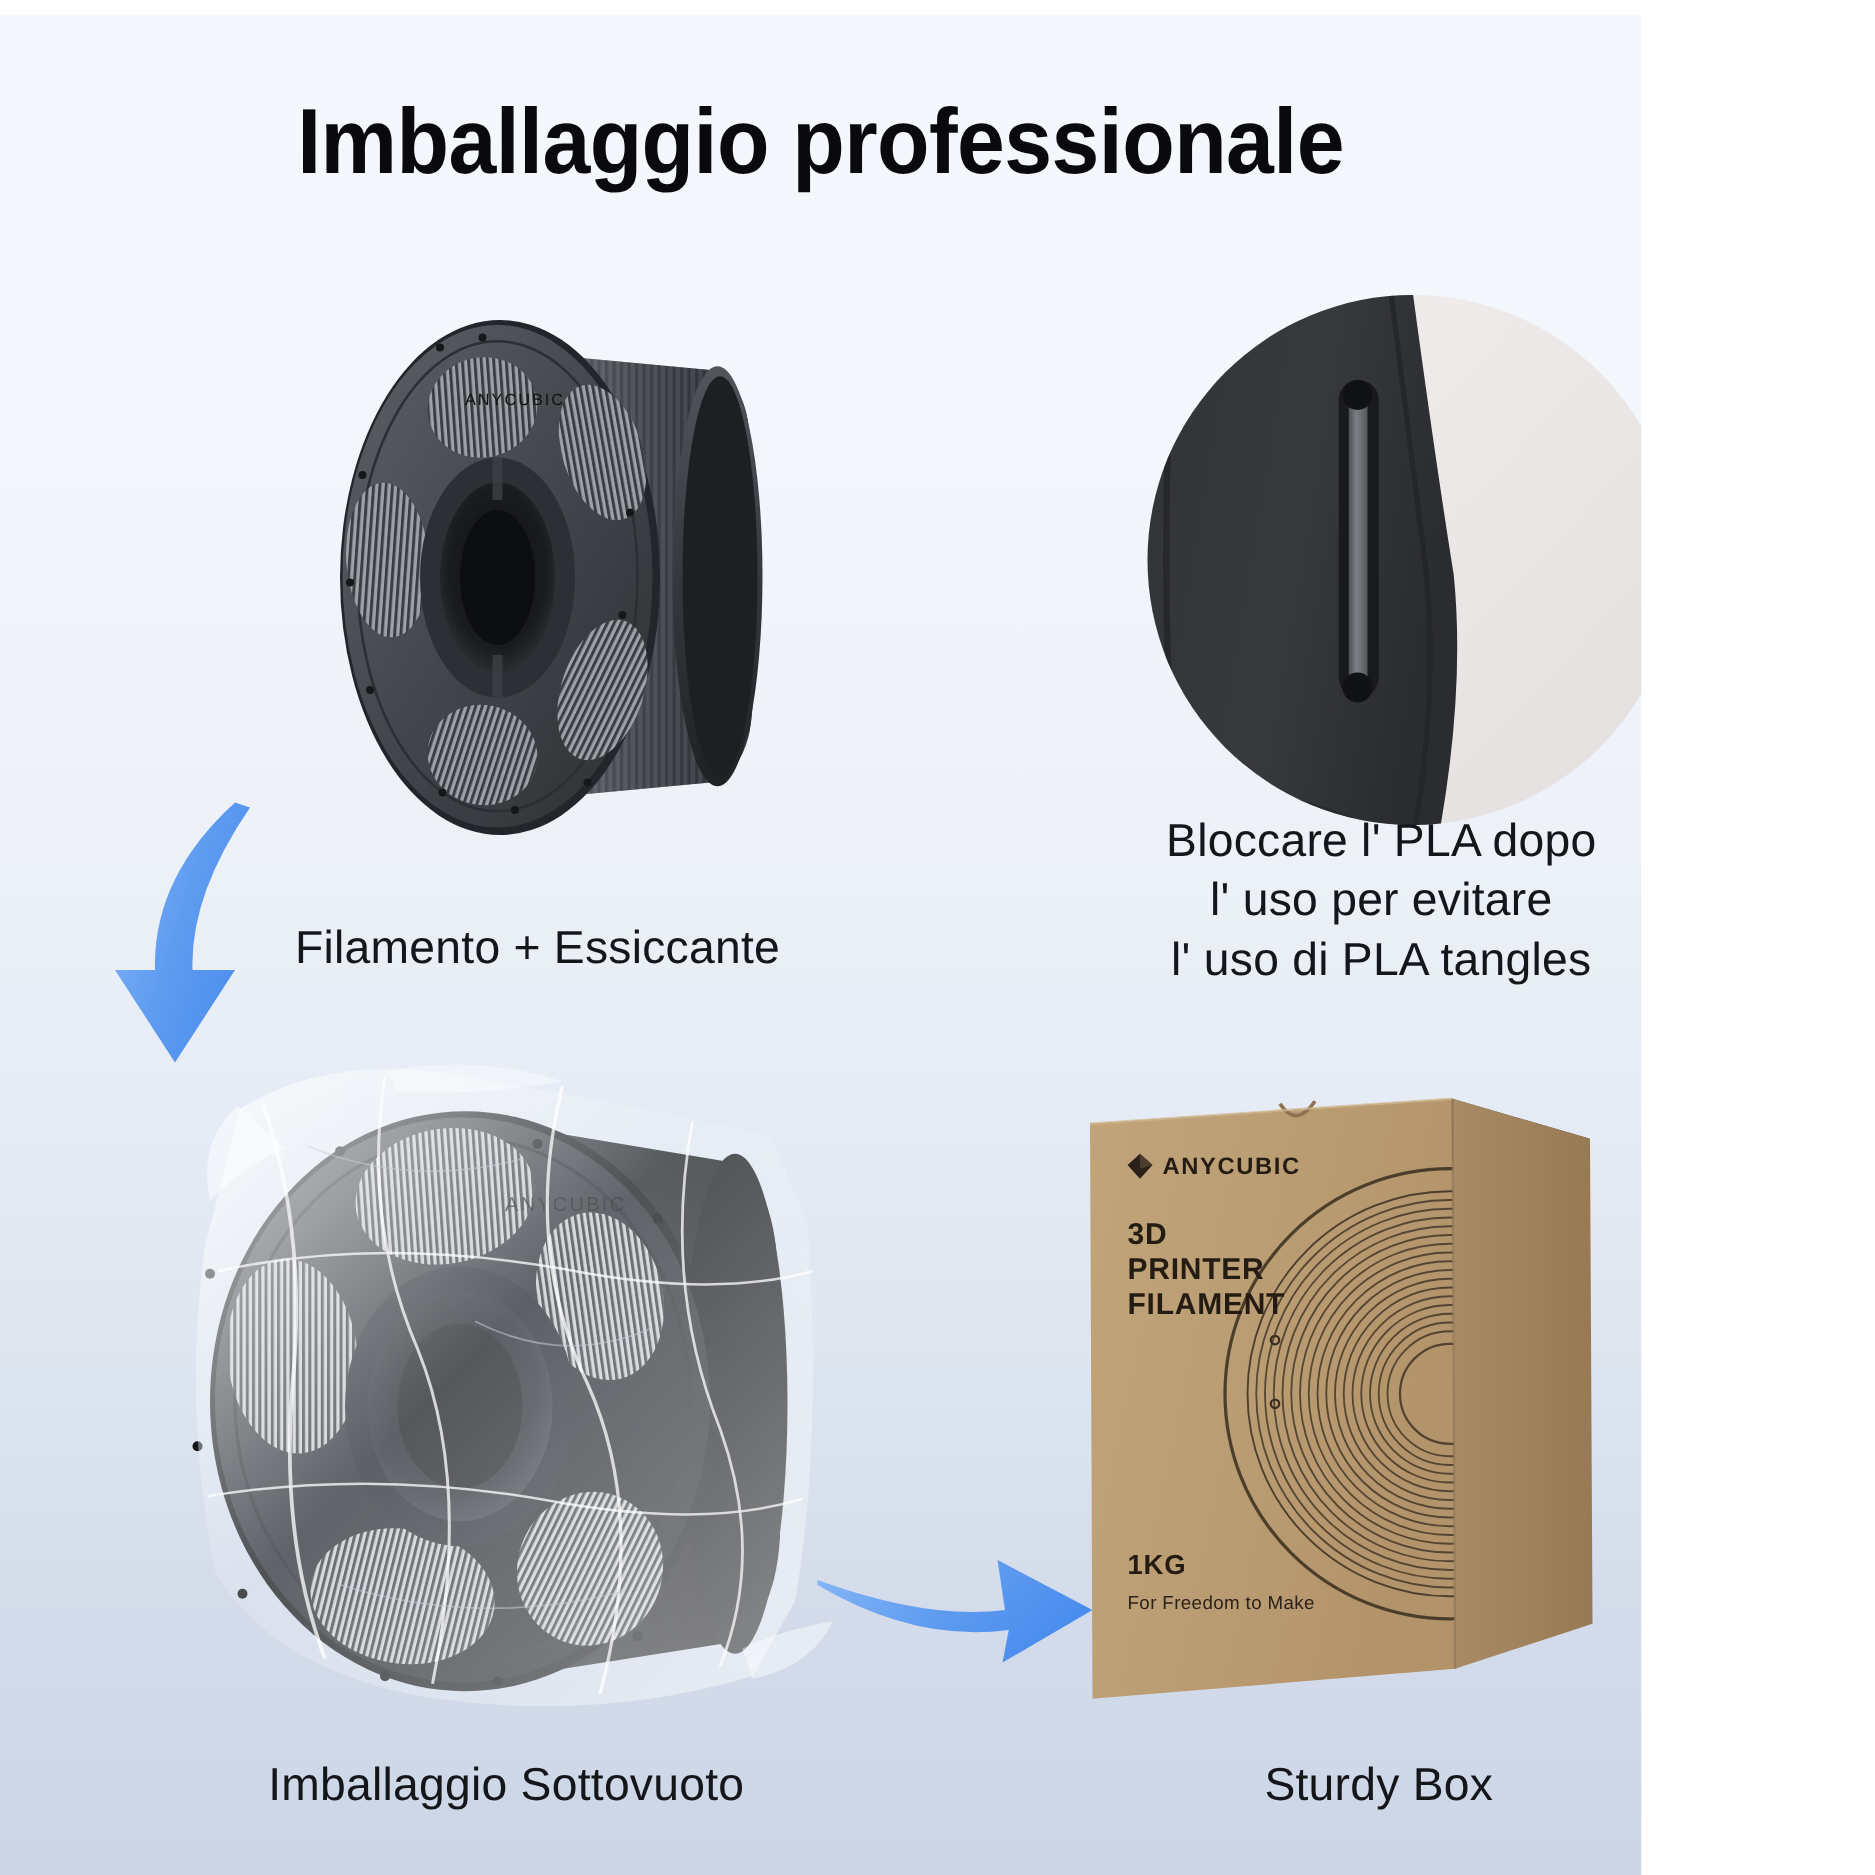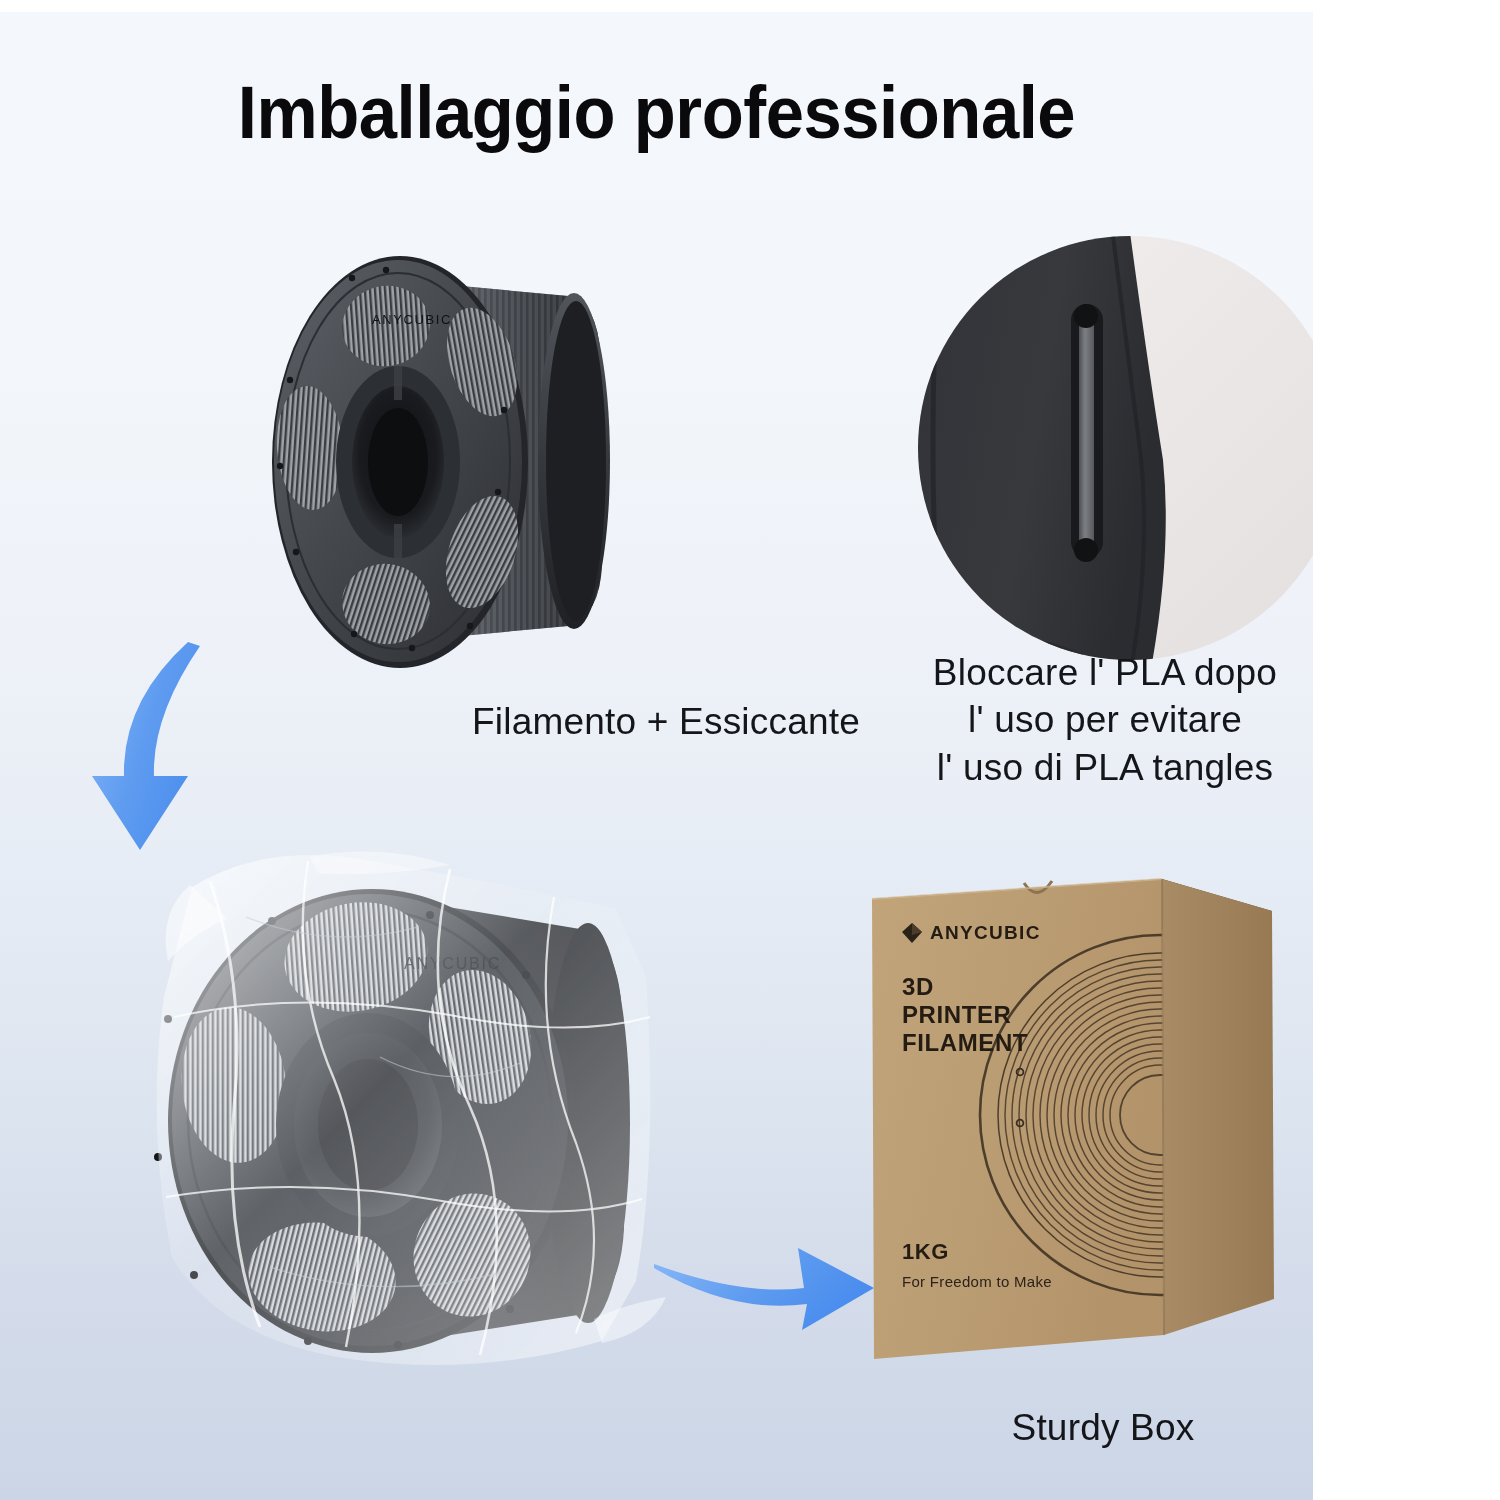--- a/index.html
+++ b/index.html
@@ -49,24 +49,24 @@
   .caption {
     position: absolute;
     color: #14161a;
     font-size: 37px;
     font-weight: 400;
     letter-spacing: 0.2px;
     line-height: 1.28;
     white-space: pre-line;
   }
   #caption-filament {
-    top: 686px;
+    top: 722px;
     left: 0;
     width: 860px;
-    text-align: right;
+    text-align: center;
   }
   #caption-lock {
     top: 637px;
     left: 845px;
     width: 520px;
     text-align: center;
   }
   #caption-vacuum {
     top: 1392px;
     left: 0;
@@ -434,16 +434,17 @@
       <path d="M300 12 L302 468" fill="none" stroke="#8b7150" stroke-width="2" opacity="0.6"></path>
     </svg>
   </div>
 
   <div class="caption" id="caption-filament">Filamento + Essiccante</div>
 
   <div class="caption" id="caption-lock">Bloccare l' PLA dopo
 l' uso per evitare
 l' uso di PLA tangles</div>
 
+  <div class="caption" id="caption-vacuum">Imballaggio Sottovuoto</div>
 
   <div class="caption" id="caption-box">Sturdy Box</div>
 
 </div>
 
 </body></html>

